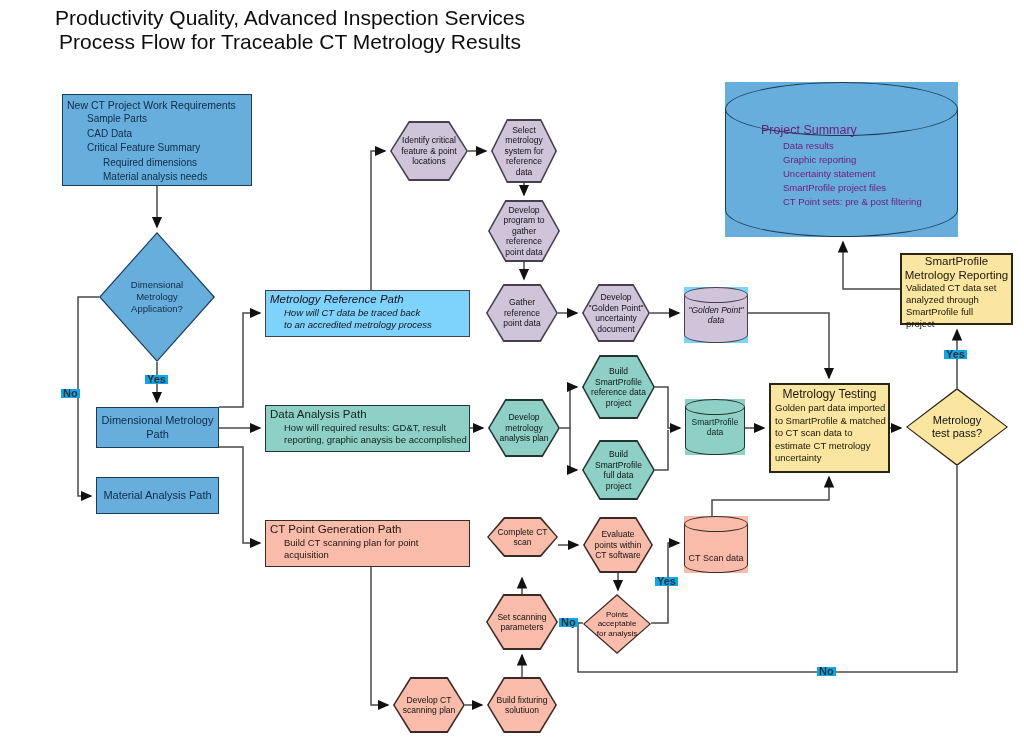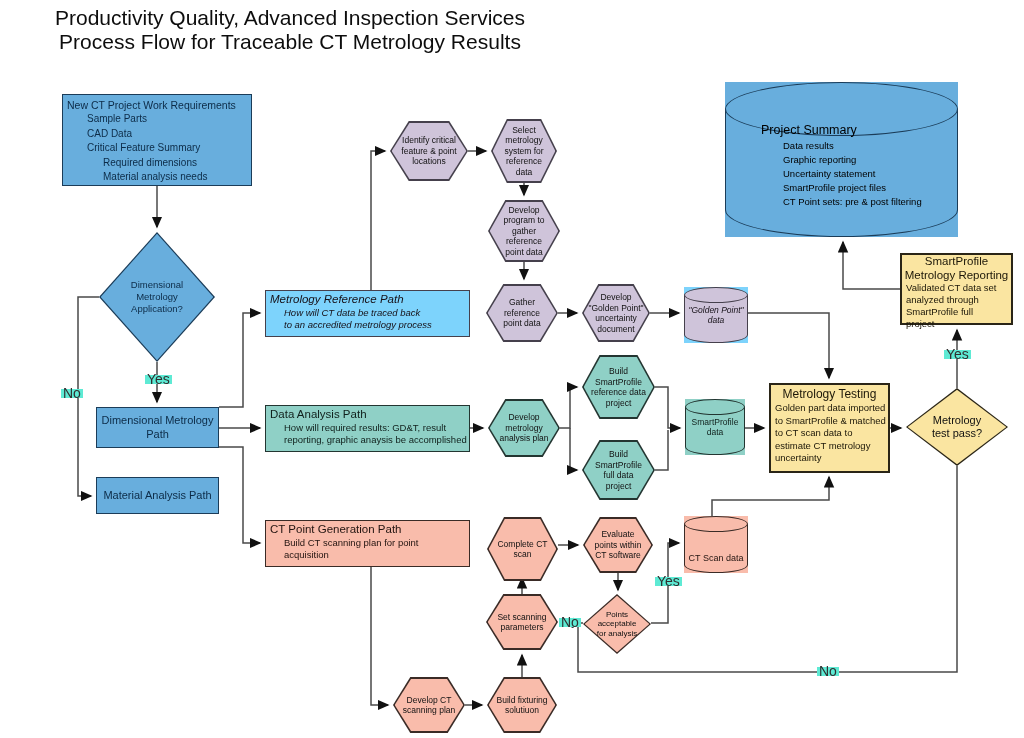--- a/index.html
+++ b/index.html
@@ -58,32 +58,32 @@
   .cyl-top { top:0; border-radius:50%; border:1.7px solid #222; z-index:3; }
   .cyl-bot { bottom:0; border-radius:50%; border:1.7px solid #222; z-index:1; }
   .cyl-body{ border-left:1.7px solid #222; border-right:1.7px solid #222; z-index:2; }
   .cyl-text{ position:absolute; inset:0; z-index:4; display:flex; align-items:center;
              justify-content:center; text-align:center; font-size:8.5px; line-height:10.5px; }
   .cyl.purp .cyl-top, .cyl.purp .cyl-bot, .cyl.purp .cyl-body { background:#cfc4da; border-color:#45404c; }
   .cyl.teal .cyl-top, .cyl.teal .cyl-bot, .cyl.teal .cyl-body { background:#8fd0c6; border-color:#233531; }
   .cyl.pink .cyl-top, .cyl.pink .cyl-bot, .cyl.pink .cyl-body { background:#f9bcab; border-color:#3a2b26; }
   .cyl.blue .cyl-top, .cyl.blue .cyl-bot, .cyl.blue .cyl-body { background:#68aedd; border-color:#1b3c58; }
 
-  .ps-text  { position:absolute; left:36px; top:40px; z-index:5; color:#000000; }
+  .ps-text  { position:absolute; left:36px; top:40px; z-index:5; color:#701a75; }
   .ps-title { font-size:12.5px; line-height:17px; }
   .ps-line  { font-size:9.5px; line-height:14px; padding-left:22px; }
 
   .mt-title { font-size:12px; line-height:15px; text-align:center; padding-top:2px; }
   .mt-desc  { font-size:9.5px; line-height:12.5px; padding:0 2px 0 4px; }
 
   .sr-title { font-size:11.5px; line-height:13.5px; text-align:center; }
   .sr-desc  { font-size:9.5px; line-height:12px; padding:0 10px 0 4px; }
 
-  .lab { position:absolute; font-size:14px; color:#2f2f2f; background:#5eead4;
-         padding:0 2px; z-index:6; line-height:9px; }
+  .lab { position:absolute; font-size:11px; color:#2f2f2f; background:#0ea5e9;
+         padding:0 2px; z-index:6; line-height:9px;font-weight:bold; }
 </style>
 </head>
 <body>
 
 <div id="canvas">
 
   <svg class="wires" width="1024" height="738">
     <defs>
       <marker id="ah" markerWidth="9" markerHeight="8" refX="7" refY="3.5" orient="auto">
         <path d="M0,0 L8,3.5 L0,7 Z" fill="#111"></path>
@@ -251,21 +251,21 @@
     <div class="pl-f dia-yell-f"></div>
     <div class="pl-t" style="font-size:11px;line-height:13.5px;padding:0 18px;">Metrology test pass?</div>
   </div>
 
   <div class="box pink pathbox" style="left:265px;top:520px;width:205px;height:47px;">
     <div class="pb-title">CT Point Generation Path</div>
     <div class="pb-line">Build CT scanning plan for point</div>
     <div class="pb-line">acquisition</div>
   </div>
 
-  <div class="poly hexc" style="left:487px;top:517px;width:71px;height:64px;">
+  <div class="poly hexc" style="left:487px;top:517px;width:71px;height:40px;">
     <div class="pl-b hex-pink-b"></div>
     <div class="pl-f hex-pink-f"></div>
     <div class="pl-t">Complete  CT scan</div>
   </div>
   <div class="poly hexc" style="left:583px;top:517px;width:70px;height:56px;">
     <div class="pl-b hex-pink-b"></div>
     <div class="pl-f hex-pink-f"></div>
     <div class="pl-t">Evaluate points within CT software</div>
   </div>
   <div class="poly hexc" style="left:486px;top:594px;width:72px;height:56px;">

